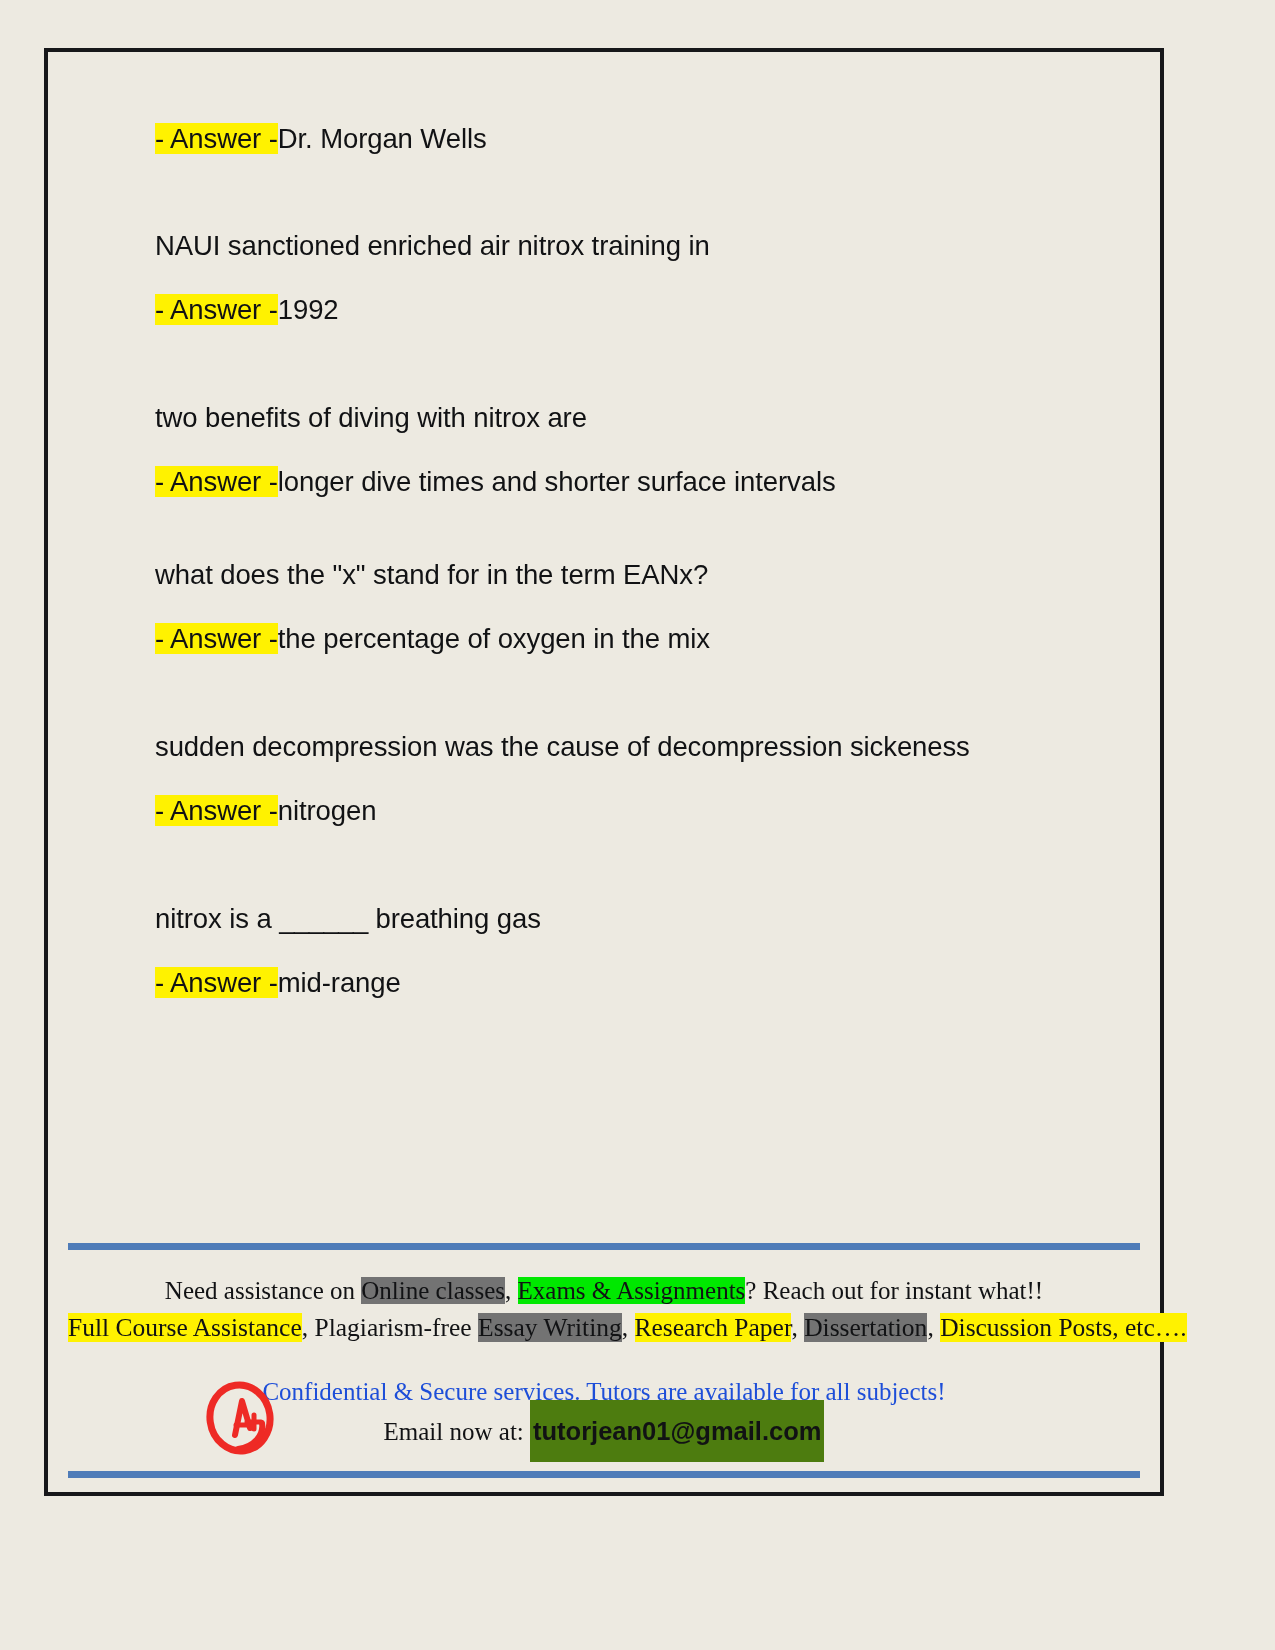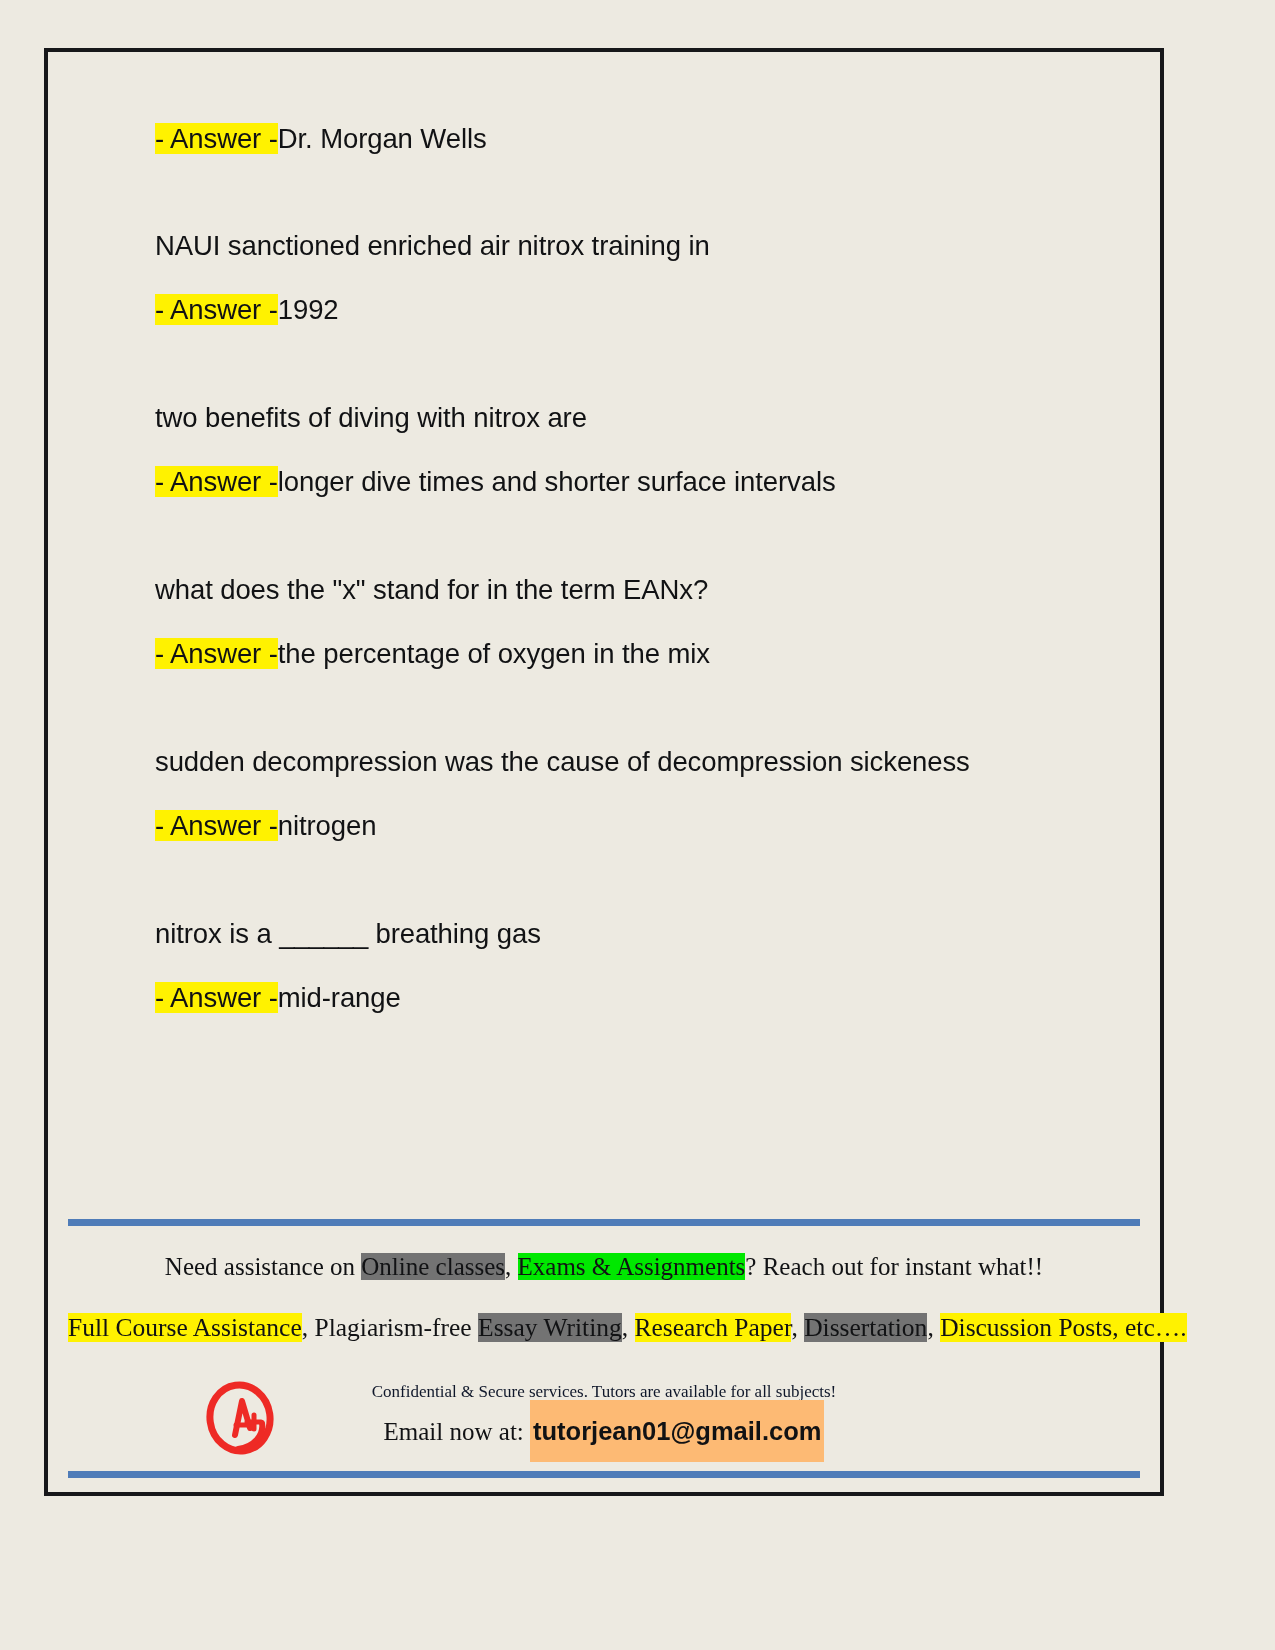--- a/index.html
+++ b/index.html
@@ -94,48 +94,47 @@
     color: #111214;
     white-space: nowrap;
   }
 
   .f-line-2 {
     font-family: "Liberation Serif", serif;
     font-size: 25.5px;
     line-height: 38px;
     color: #111214;
     white-space: nowrap;
-    margin-top: 24px;
   }
 
   .footer-lower {
     margin-top: 26px;
     position: relative;
     text-align: center;
   }
 
   .f-line-3 {
     font-family: "Liberation Serif", serif;
-    font-size: 17px;
+    font-size: 25px;
     line-height: 38px;
-    color: #0f172a;
+    color: #1d4ed8;
   }
 
   .f-line-4 {
     font-family: "Liberation Serif", serif;
     font-size: 25px;
     line-height: 40px;
     color: #111214;
   }
 
   .email {
     font-family: "Liberation Sans", sans-serif;
     font-weight: bold;
     font-size: 25.5px;
-    background: #fdba74;
+    background: #4d7c0f;
     padding: 17px 3px;
   }
 
   
   .logo {
     position: absolute;
     left: 136px;
     top: 6px;
     width: 74px;
     height: 78px;
@@ -151,21 +150,21 @@
 
     <div class="qa-block" style="margin-bottom:62px;">
       <div class="line a-line"><span class="hl-yellow">- Answer -</span><span>Dr. Morgan Wells</span></div>
     </div>
 
     <div class="qa-block" style="margin-bottom:63px;">
       <div class="line q-line">NAUI sanctioned enriched air nitrox training in</div>
       <div class="line a-line"><span class="hl-yellow">- Answer -</span><span>1992</span></div>
     </div>
 
-    <div class="qa-block" style="margin-bottom:63px;">
+    <div class="qa-block" style="margin-bottom:48px;">
       <div class="line q-line">two benefits of diving with nitrox are</div>
       <div class="line a-line"><span class="hl-yellow">- Answer -</span><span>longer dive times and shorter surface intervals</span></div>
     </div>
 
     <div class="qa-block" style="margin-bottom:63px;">
       <div class="line q-line">what does the "x" stand for in the term EANx?</div>
       <div class="line a-line"><span class="hl-yellow">- Answer -</span><span>the percentage of oxygen in the mix</span></div>
     </div>
 
     <div class="qa-block" style="margin-bottom:63px;">

